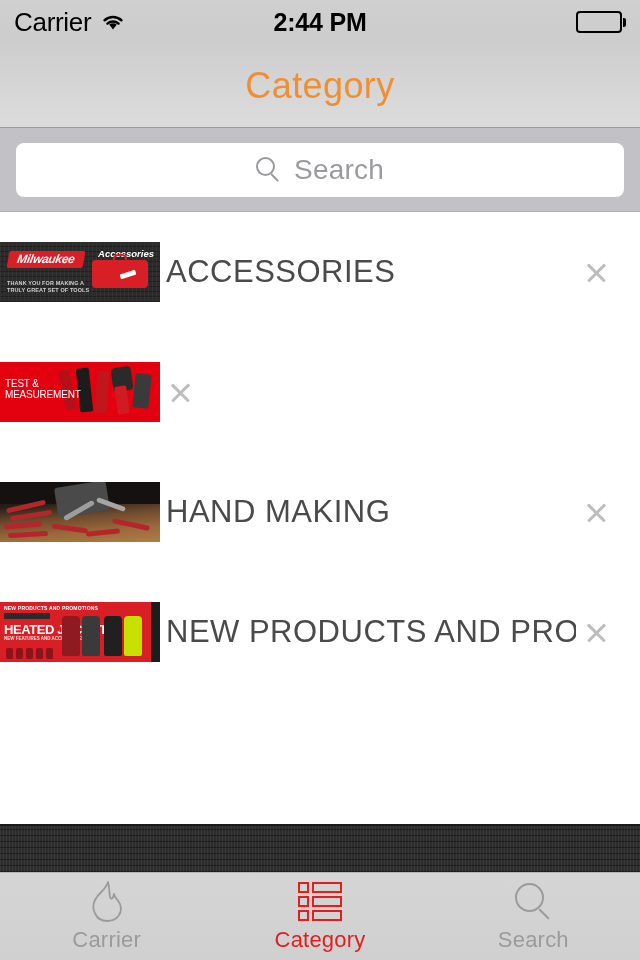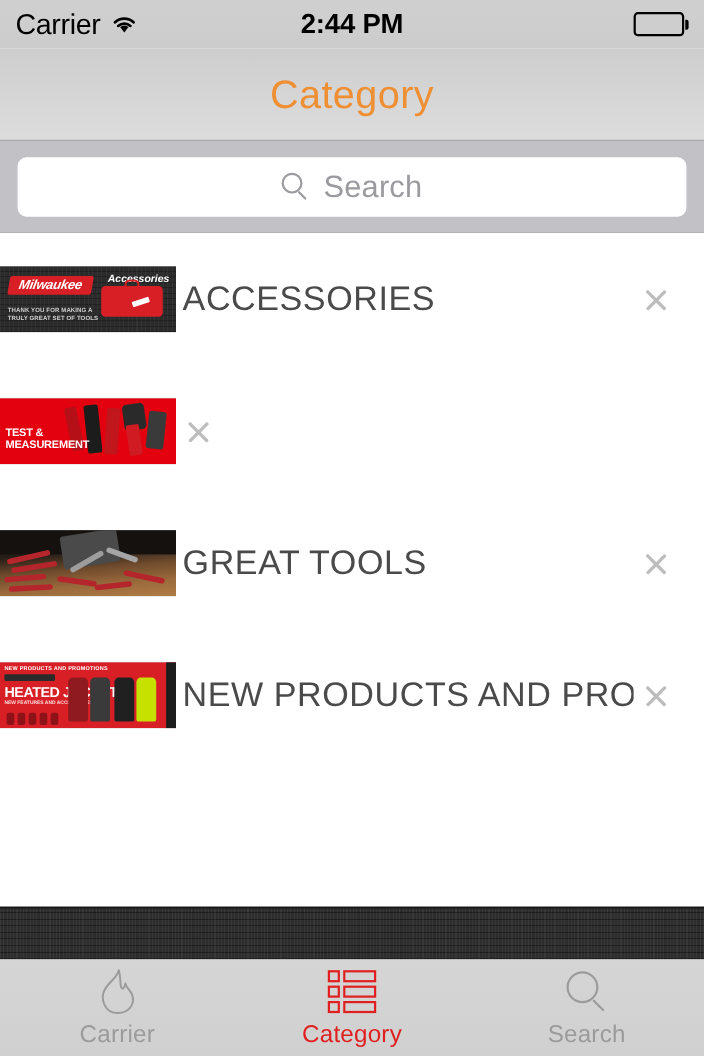--- a/index.html
+++ b/index.html
@@ -139,22 +139,22 @@
   .art-acc .case-h { position:absolute; right:33px; top:12px; width:14px; height:8px; border:2.5px solid #d81f26; border-bottom:none; border-radius:5px 5px 0 0; }
   .art-acc .case-l { position:absolute; right:24px; top:30px; width:16px; height:5px; background:#fff; transform:rotate(-18deg); border-radius:1px; }
   .art-acc .tagline {
     position:absolute; left:7px; bottom:8px; width:92px; color:#cfcfcf;
     font-size:5.5px; line-height:7px; font-weight:bold; letter-spacing:.1px;
   }
 
   
   .art-tm { background:#e3000f; }
   .art-tm .ttxt {
-    position:absolute; left:5px; bottom:12px; color:#fff;
-    font-size:10px; font-weight:bold; line-height:11px; letter-spacing:-0.2px;
+    position:absolute; left:5px; bottom:22px; color:#fff;
+    font-size:10px; font-weight:normal; line-height:11px; letter-spacing:-0.2px;
   }
   .art-tm .d { position:absolute; border-radius:2px; }
   .art-tm .d1 { left:62px; top:8px; width:11px; height:40px; background:#b51018; transform:rotate(-12deg); }
   .art-tm .d2 { left:78px; top:6px; width:13px; height:44px; background:#1c1c1c; transform:rotate(-6deg); }
   .art-tm .d3 { left:96px; top:9px; width:12px; height:42px; background:#c2161d; transform:rotate(4deg); }
   .art-tm .d4 { left:112px; top:5px; width:20px; height:24px; background:#2a2a2a; border-radius:4px; transform:rotate(-8deg); }
   .art-tm .d5 { left:116px; top:24px; width:12px; height:28px; background:#d01b22; transform:rotate(-8deg); }
   .art-tm .d6 { left:134px; top:12px; width:16px; height:34px; background:#3a3a3a; transform:rotate(6deg); }
 
   
@@ -306,21 +306,21 @@
             <span class="pl p2"></span>
             <span class="pl p3"></span>
           <span class="pl p4"></span>
             <span class="pl p5"></span>
             <span class="pl p6"></span>
           <span class="pl p7"></span>
             <span class="pl p8"></span>
             <span class="pl p9"></span>
         </div>
       </div>
-      <div class="row-label">GREAT TOOLS</div>
+      <div class="row-label">HAND MAKING</div>
       <div class="chev"></div>
     </div>
 
     <div class="row">
       <div class="thumb">
         <div class="tb-inner art-np">
           <span class="hdr">NEW PRODUCTS AND PROMOTIONS</span>
           <span class="cord"></span>
           <span class="hj">HEATED JACKET</span>
           <span class="sub">NEW FEATURES AND ACCESSORIES</span>

